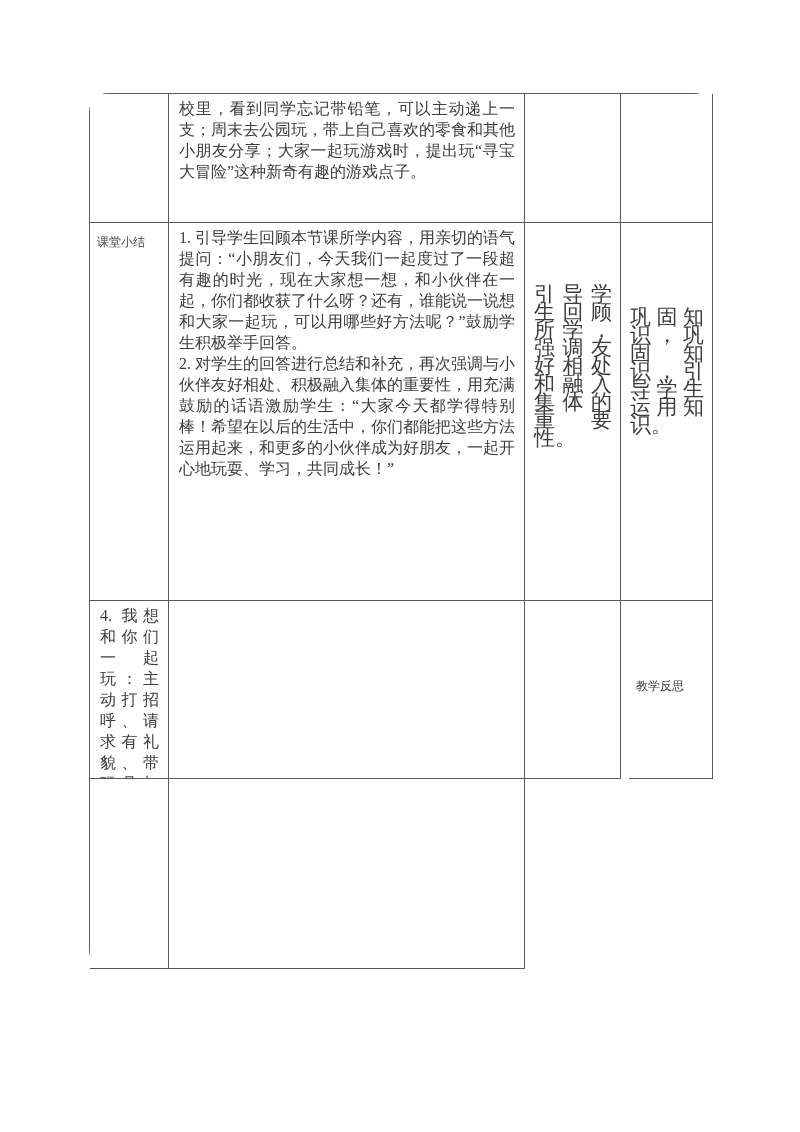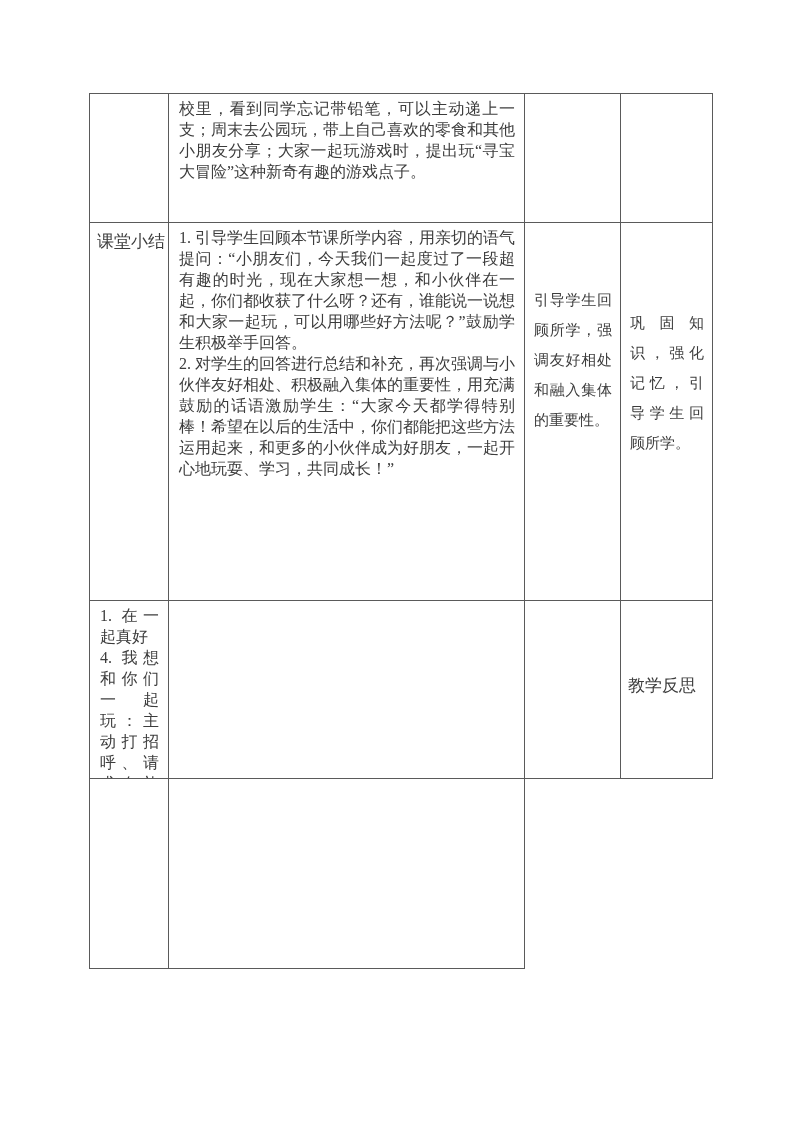--- a/index.html
+++ b/index.html
@@ -18,48 +18,50 @@
   }
   .lesson-table {
     position: absolute;
     left: 89px;
     top: 93px;
     display: grid;
     grid-template-columns: 79px 356px 96px 92px;
     grid-template-rows: 129px 378px 178px 190px;
     border-top: 1px solid #5a5a5a;
     border-left: 1px solid #5a5a5a;
+    border-radius: 19px;
   }
   .cell {
     box-sizing: border-box;
     border-right: 1px solid #5a5a5a;
     border-bottom: 1px solid #5a5a5a;
     overflow: hidden;
     background: #ffffff;
   }
   .label-cell {
-    font-size: 17px;
+    font-size: 12px;
     padding: 9px 3px 8px 7px;
     line-height: 20px;
   }
   .label-cell.v-center {
     display: flex;
     align-items: center;
     padding-top: 0;
+    margin-left: 8px;
   }
   .content-cell {
     font-size: 16px;
     padding: 5px 9px 0 10px;
     text-align: justify;
     text-justify: inter-character;
   }
   .content-cell p { margin: 0; }
   .side-cell {
-    font-size: 15px;
-    line-height: 30px;
+    font-size: 21px;
+    line-height: 18px;
     padding: 0 8px 0 9px;
     text-align: justify;
     text-justify: inter-character;
   }
   .side-cell .inner-note { margin: 0; }
   .inner-note.offset-a { margin-top: 62px; }
   .inner-note.offset-b { margin-top: 85px; }
 </style>
 </head>
 <body>
@@ -78,25 +80,24 @@
       <span>课堂小结</span>
     </div>
     <div class="cell content-cell row-summary">
       <p>1. 引导学生回顾本节课所学内容，用亲切的语气提问：“小朋友们，今天我们一起度过了一段超有趣的时光，现在大家想一想，和小伙伴在一起，你们都收获了什么呀？还有，谁能说一说想和大家一起玩，可以用哪些好方法呢？”鼓励学生积极举手回答。</p>
       <p>2. 对学生的回答进行总结和补充，再次强调与小伙伴友好相处、积极融入集体的重要性，用充满鼓励的话语激励学生：“大家今天都学得特别棒！希望在以后的生活中，你们都能把这些方法运用起来，和更多的小伙伴成为好朋友，一起开心地玩耍、学习，共同成长！”</p>
     </div>
     <div class="cell side-cell">
       <p class="inner-note offset-a">引导学生回顾所学，强调友好相处和融入集体的重要性。</p>
     </div>
     <div class="cell side-cell">
-      <p class="inner-note offset-b">巩固知识，强化记忆，引导学生回顾所学。</p>
+      <p class="inner-note offset-b">巩固知识，巩固知识，引导学生运用知识。</p>
     </div>
 
     <div class="cell content-cell row-board">
-      <p>1. 在一起真好</p>
       <p>4. 我想和你们一起玩：主动打招呼、请求有礼貌、带玩具加入、请他人介绍、分享美食结交、提供帮助融入、提出有趣点子</p>
     </div>
     <div class="cell side-cell"></div>
     <div class="cell side-cell"></div>
 
     <div class="cell label-cell v-center">
       <span>教学反思</span>
     </div>
     <div class="cell side-cell"></div>
     <div class="cell side-cell"></div>

